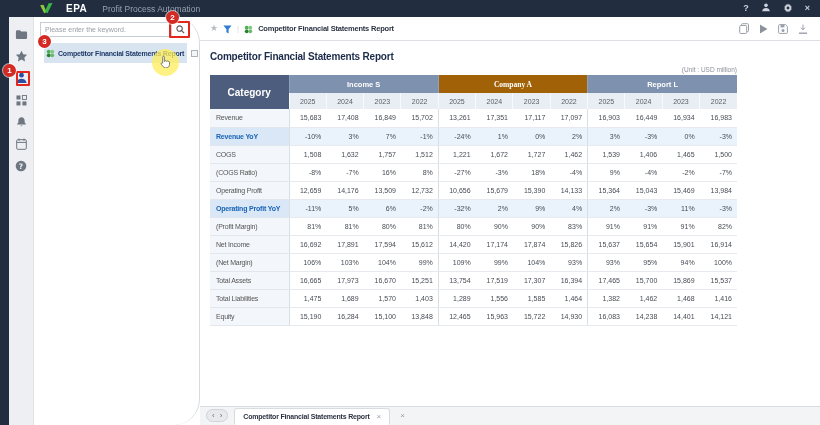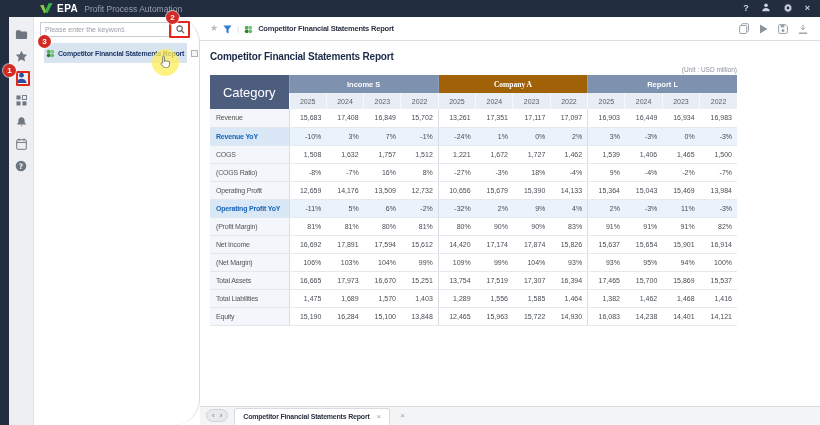--- a/index.html
+++ b/index.html
@@ -3,21 +3,21 @@
 <meta charset="utf-8">
 <style>
   * { margin:0; padding:0; box-sizing:border-box; }
   html,body { width:820px; height:425px; overflow:hidden; background:#fff;
               font-family:"Liberation Sans", sans-serif; }
   .app { position:relative; width:820px; height:425px; background:#fff; overflow:hidden; }
 
   
   .app-header { position:absolute; left:0; top:0; width:820px; height:17px;
     background:#222d40; display:flex; align-items:center; z-index:5; }
-  .brand { display:flex; align-items:center; gap:4px; margin-left:40px;text-align:center; }
+  .brand { display:flex; align-items:center; gap:13px; margin-left:40px;text-align:center; }
   .brand-epa { color:#fff; font-size:10px; font-weight:bold; letter-spacing:.5px; }
   .brand-sub { color:#97a0ae; font-size:8.5px; margin-left:2px; }
   .header-actions { margin-left:auto; margin-right:10px; display:flex; align-items:center; gap:12px; }
   .h-ico { color:#cdd3dc; font-size:9px; font-weight:bold; line-height:1; cursor:default; }
 
   
   .rail-dark { position:absolute; left:0; top:0; width:9px; height:425px; background:#222d40; z-index:4; }
   .icon-rail { position:absolute; left:9px; top:17px; width:25px; height:408px;
     background:#edeff2; border-right:1px solid #e0e3e8; display:flex; flex-direction:column;
     align-items:center; padding-top:12px; gap:10px; z-index:4; }
@@ -48,21 +48,21 @@
   .tool-icons { margin-left:auto; display:flex; align-items:center; gap:10px; }
   .tool-btn { display:flex; align-items:center; justify-content:center; }
 
   .report-area { padding:8px 0 0 10px; width:537px; }
   .report-title { font-size:10px; font-weight:bold; color:#1c2b4a; letter-spacing:-.2px;
     margin:2px 0 4px 0; white-space:nowrap; }
   .unit-label { width:527px; text-align:right; font-size:6.5px; color:#8b919b; margin-bottom:2px; }
 
   table.fin { border-collapse:collapse; table-layout:fixed; width:527px; }
   table.fin th, table.fin td { white-space:nowrap; overflow:hidden; }
-  th.cat { background:#4d5d7d; color:#fff; font-size:13px; font-weight:normal; }
+  th.cat { background:#4d5d7d; color:#fff; font-size:10px; font-weight:bold; }
   th.grp { height:18px; color:#fff; font-size:7.5px; font-weight:bold; border-left:1px solid #8ea0bb; }
   th.g-light { background:#7e91af; }
   th.g-dark  { background:#a16207;font-family:Liberation Serif, serif; }
   th.yr { height:16px; background:#e9edf4; color:#5b6069; font-size:7px; font-weight:normal;
     border-left:1px solid #f7f9fc; }
   td.cell { height:18px; font-size:7px; color:#474c54; text-align:right; padding-right:5px;
     border-bottom:1px solid #e6eaef; background:#fff; }
   td.lbl { height:18px; font-size:7px; color:#555; text-align:left; padding-left:6px;
     background:#f3f6fa; border-bottom:1px solid #e2e7ee; letter-spacing:-.2px; }
   td.gs { border-left:1px solid #d9dee5; }

